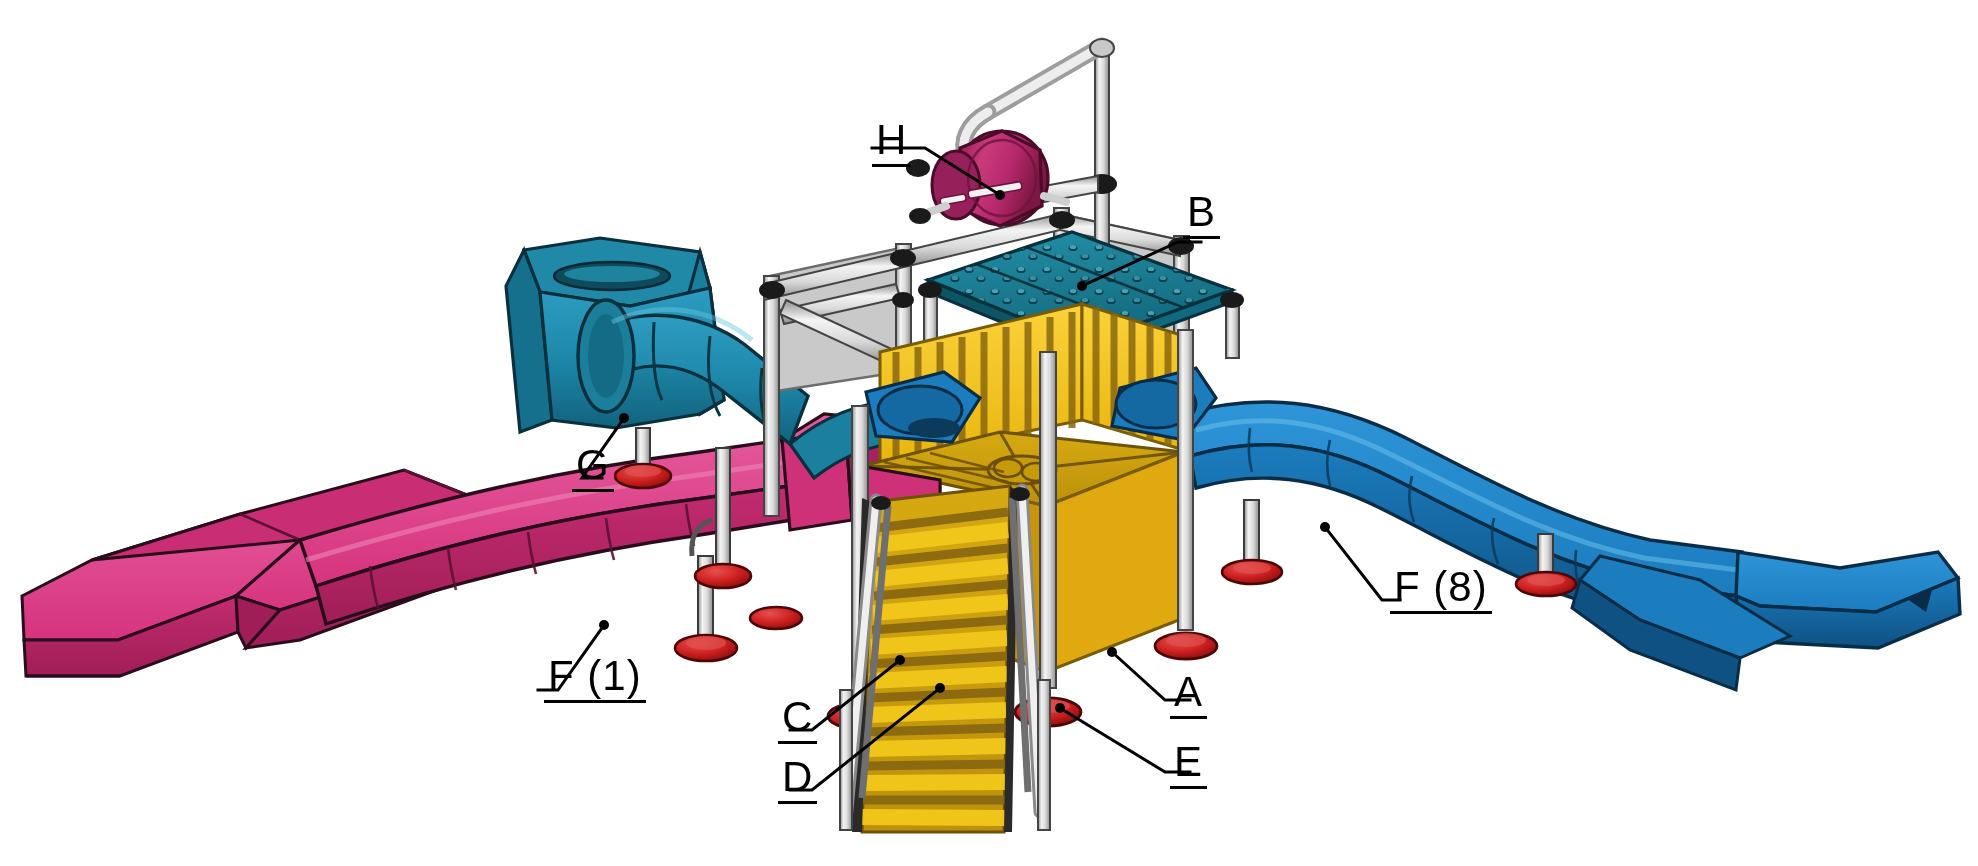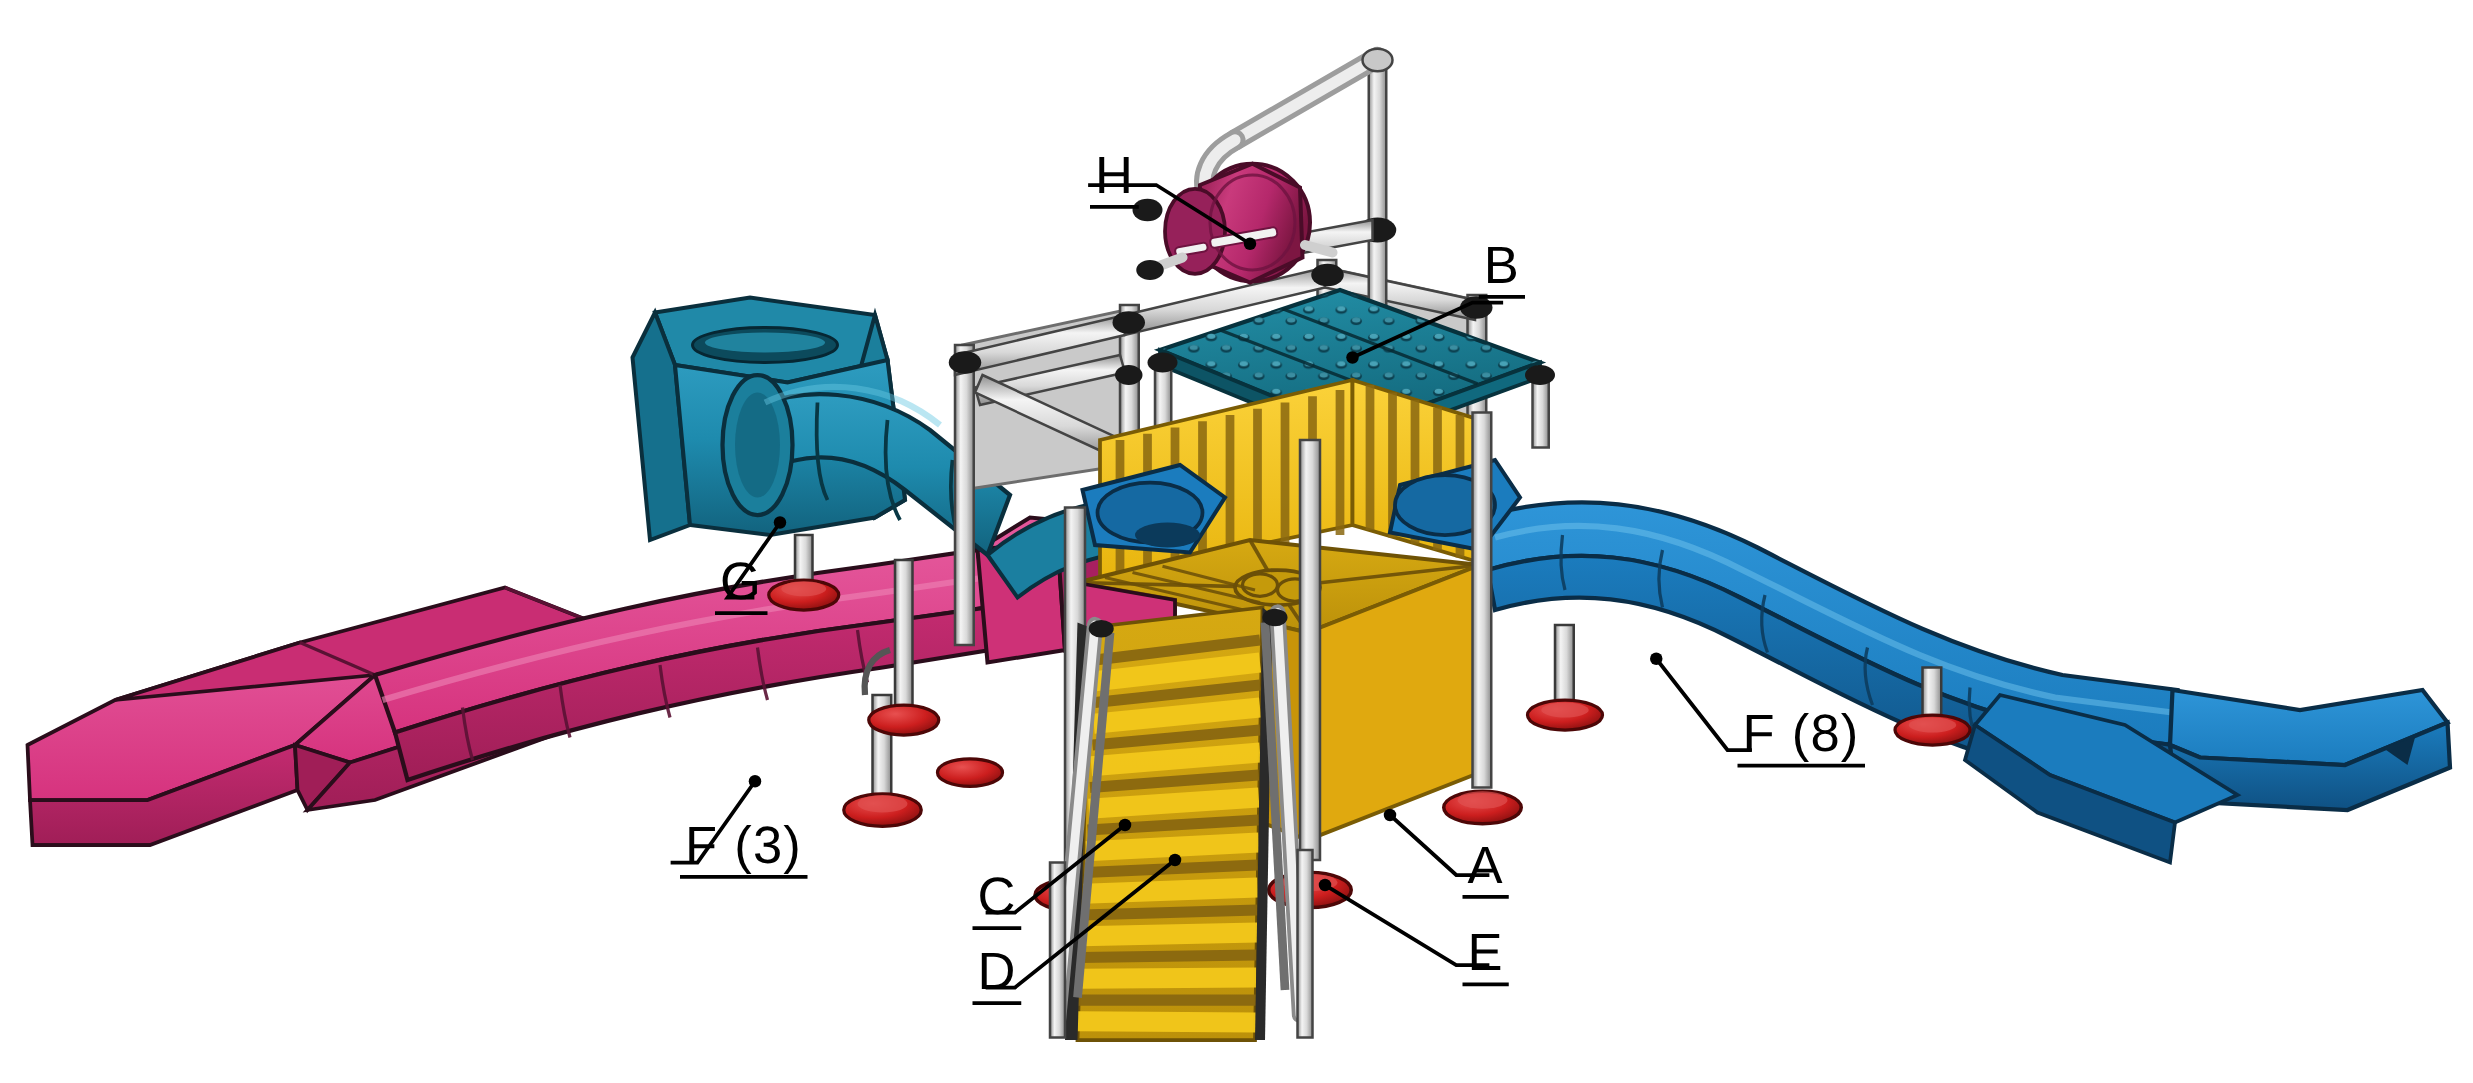--- a/index.html
+++ b/index.html
@@ -401,21 +401,21 @@
         <circle cx="940" cy="688" r="5"></circle>
         <circle cx="1112" cy="652" r="5"></circle>
         <circle cx="1060" cy="708" r="5"></circle>
       </g>
   </svg>
 
   <div id="callout-layer">
       <div class="callout" style="left: 872px; top: 118px;"><span class="txt">H</span></div>
       <div class="callout" style="left: 1183px; top: 190px;"><span class="txt">B</span></div>
       <div class="callout" style="left: 572px; top: 443px;"><span class="txt">G</span></div>
-      <div class="callout" style="left: 544px; top: 654px;"><span class="txt">F (3)</span></div>
+      <div class="callout" style="left: 544px; top: 654px;"><span class="txt">F (1)</span></div>
       <div class="callout" style="left: 1390px; top: 565px;"><span class="txt">F (8)</span></div>
       <div class="callout" style="left: 778px; top: 695px;"><span class="txt">C</span></div>
       <div class="callout" style="left: 778px; top: 755px;"><span class="txt">D</span></div>
       <div class="callout" style="left: 1170px; top: 670px;"><span class="txt">A</span></div>
       <div class="callout" style="left: 1170px; top: 740px;"><span class="txt">E</span></div>
     </div>
 
 </div>
 
 </body></html>

